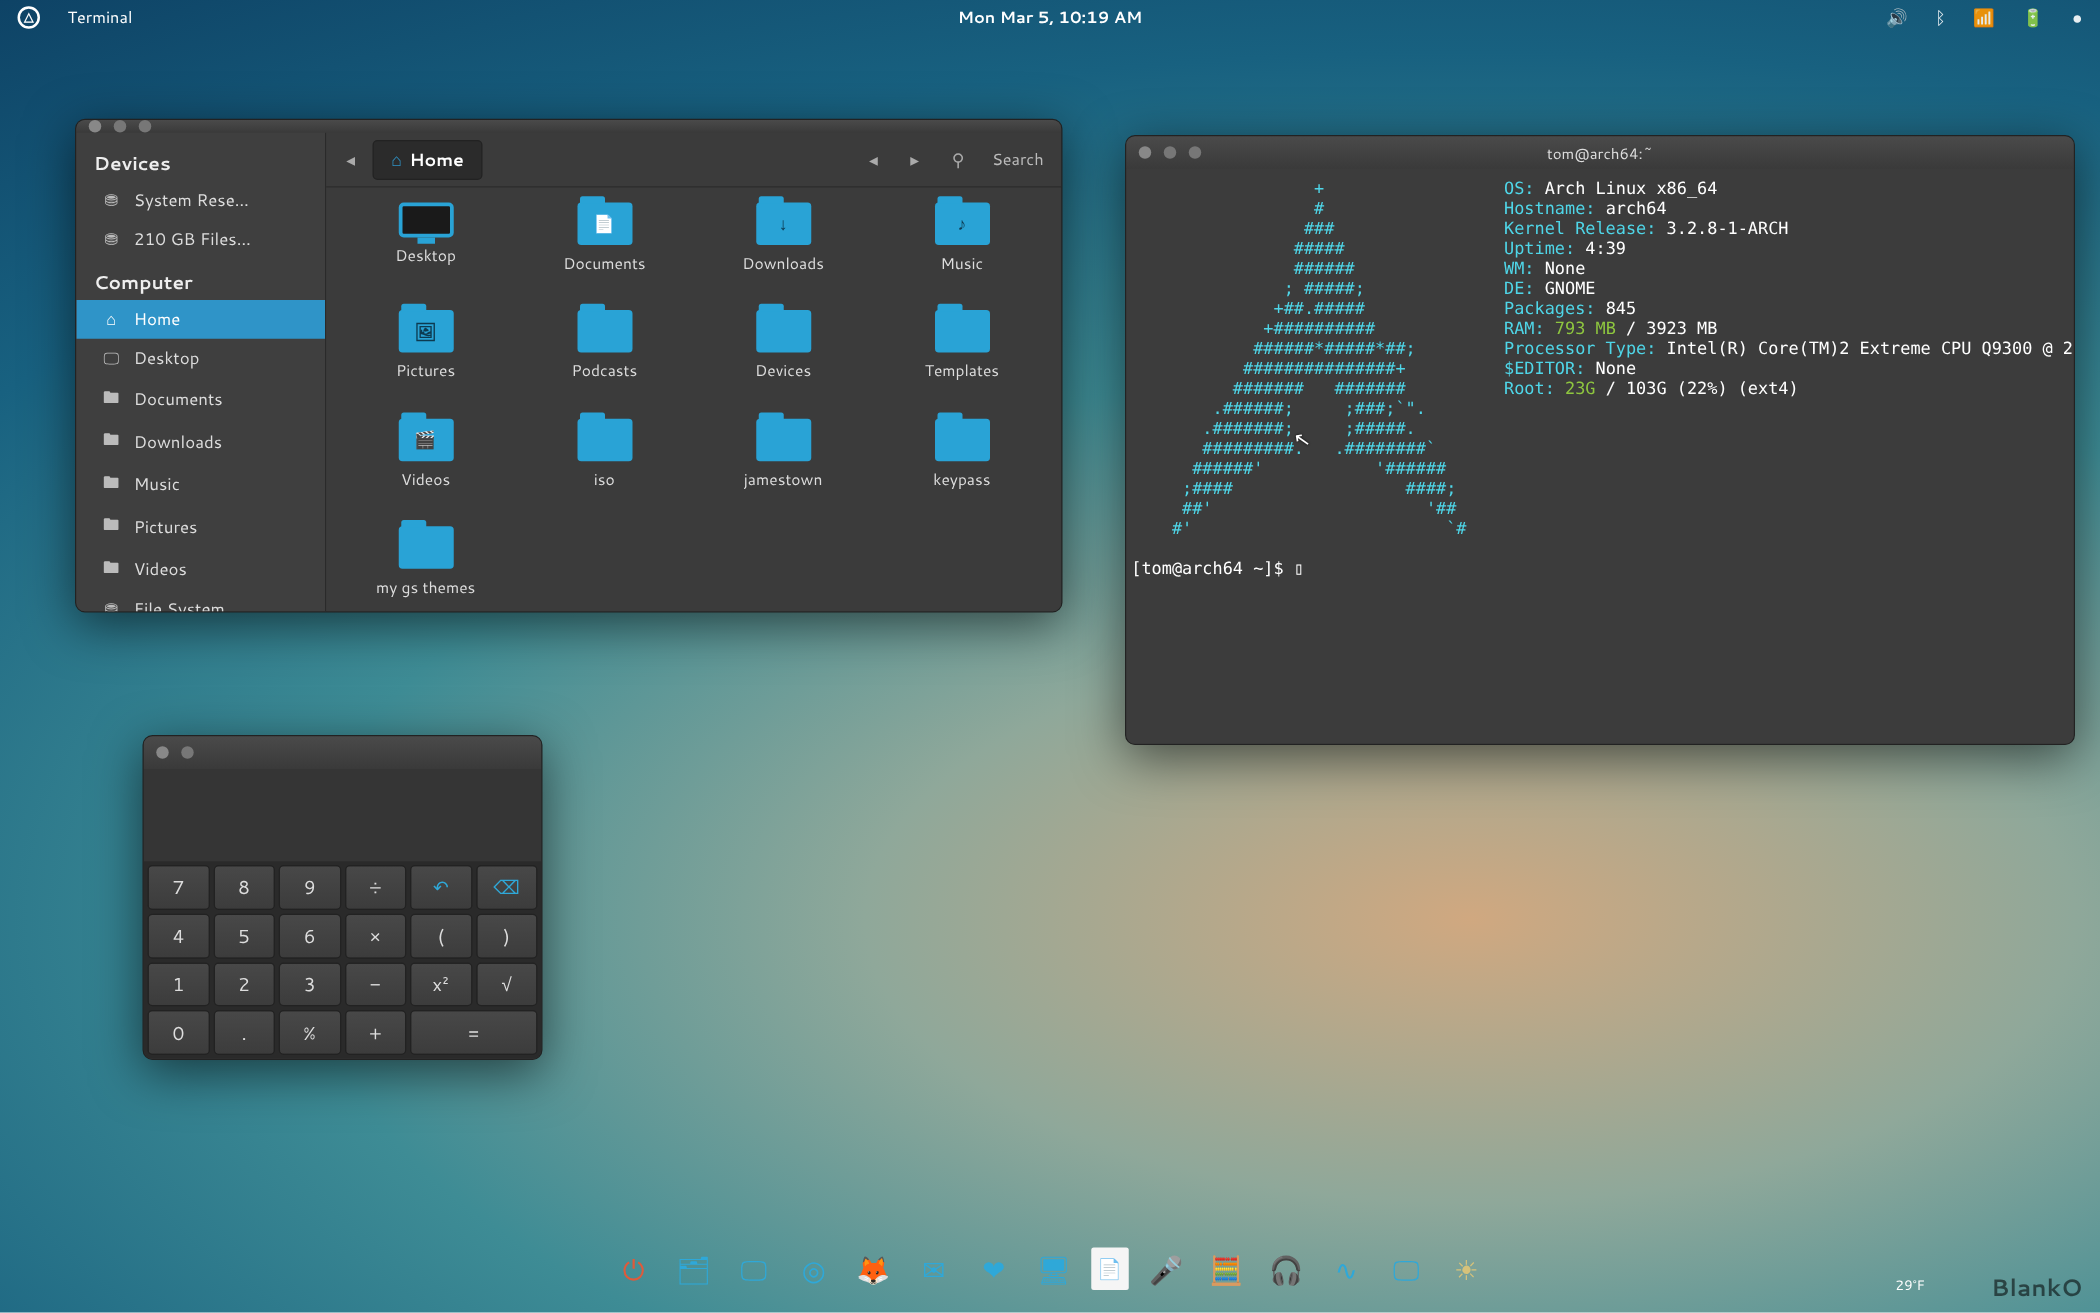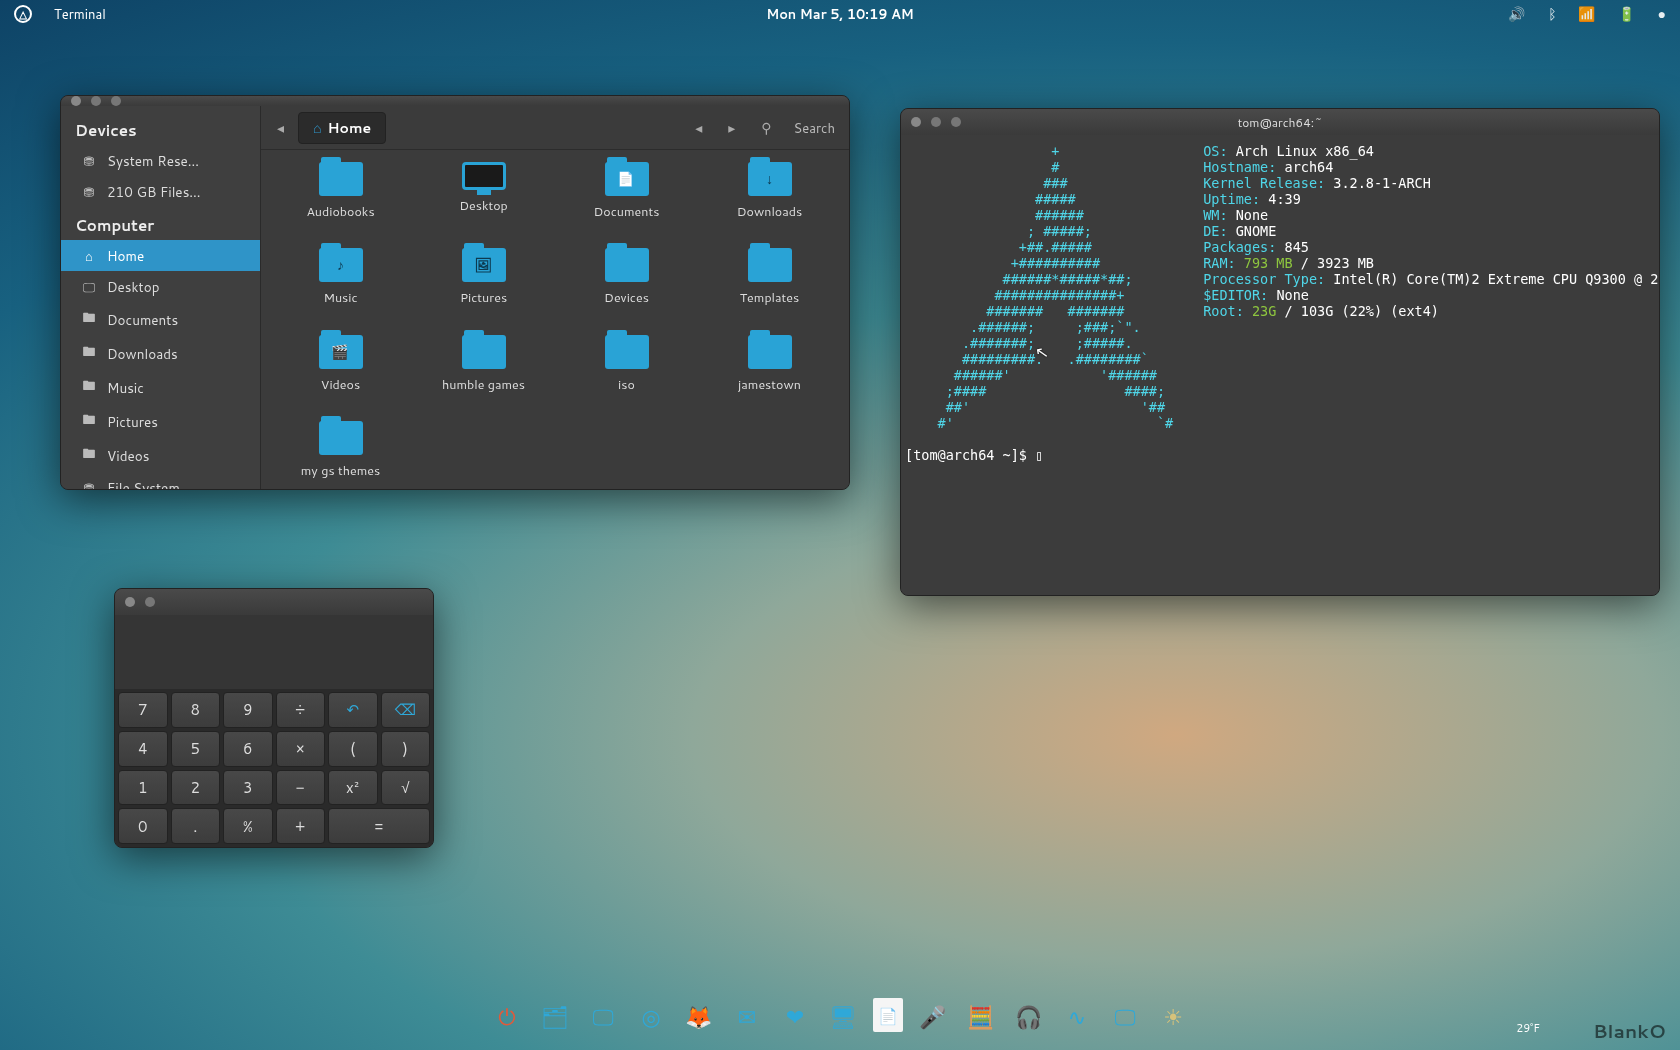--- a/index.html
+++ b/index.html
@@ -177,24 +177,20 @@
         </span>
         <div class="tb-right">
           <span class="tb-btn">◂</span>
           <span class="tb-btn">▸</span>
           <span class="tb-btn">⚲</span>
           <span>Search</span>
         </div>
       </div>
       <div class="file-grid" id="file-grid">
           <div class="file-item">
-            <div class="folder-ic"></div>
-            <span>Audiobooks</span>
-          </div>
-          <div class="file-item">
             <div class="folder-ic desktop"></div>
             <span>Desktop</span>
           </div>
           <div class="file-item">
             <div class="folder-ic">
               <span class="folder-glyph">📄</span>
             </div>
             <span>Documents</span>
           </div>
           <div class="file-item">
@@ -210,43 +206,47 @@
             <span>Music</span>
           </div>
           <div class="file-item">
             <div class="folder-ic">
               <span class="folder-glyph">🖼</span>
             </div>
             <span>Pictures</span>
           </div>
           <div class="file-item">
             <div class="folder-ic"></div>
+            <span>Podcasts</span>
+          </div>
+          <div class="file-item">
+            <div class="folder-ic"></div>
             <span>Devices</span>
           </div>
           <div class="file-item">
             <div class="folder-ic"></div>
             <span>Templates</span>
           </div>
           <div class="file-item">
             <div class="folder-ic">
               <span class="folder-glyph">🎬</span>
             </div>
             <span>Videos</span>
           </div>
           <div class="file-item">
             <div class="folder-ic"></div>
-            <span>humble games</span>
-          </div>
-          <div class="file-item">
-            <div class="folder-ic"></div>
             <span>iso</span>
           </div>
           <div class="file-item">
             <div class="folder-ic"></div>
             <span>jamestown</span>
+          </div>
+          <div class="file-item">
+            <div class="folder-ic"></div>
+            <span>keypass</span>
           </div>
           <div class="file-item">
             <div class="folder-ic"></div>
             <span>my gs themes</span>
           </div>
         </div>
     </div>
   </div>
 </div>
 

